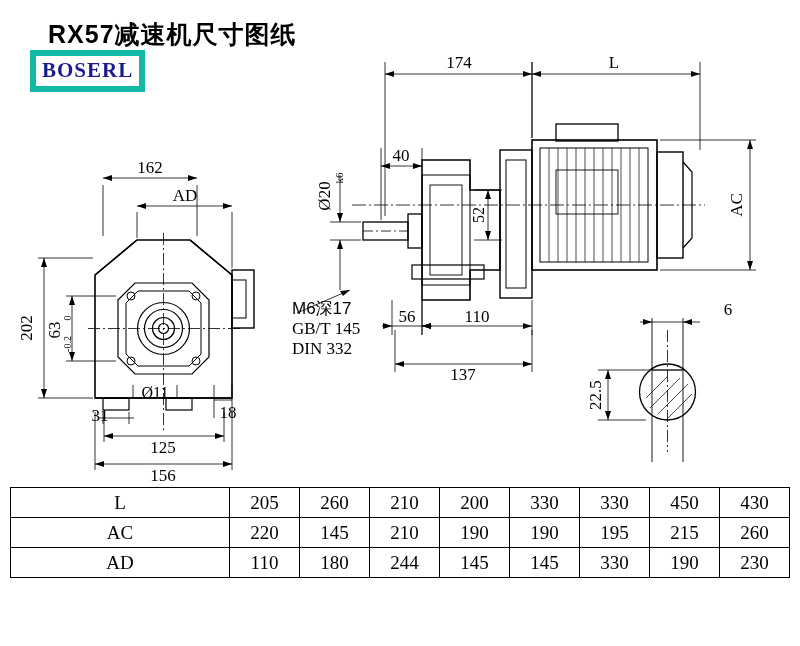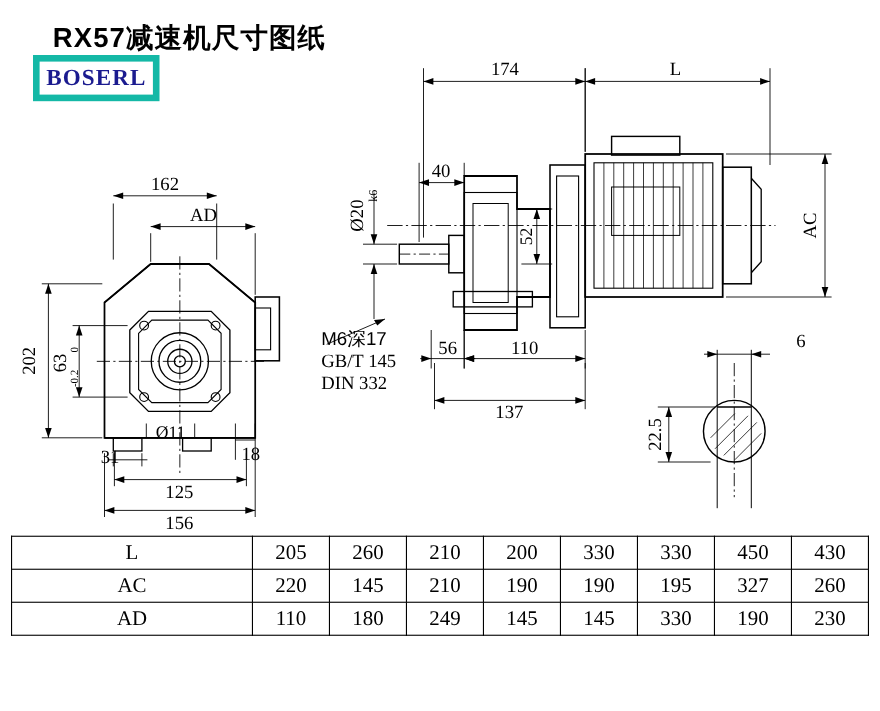--- a/index.html
+++ b/index.html
@@ -357,28 +357,28 @@
       <td>430</td>
     </tr>
     <tr>
       <td class="firstcol">AC</td>
       <td>220</td>
       <td>145</td>
       <td>210</td>
       <td>190</td>
       <td>190</td>
       <td>195</td>
-      <td>327</td>
+      <td>215</td>
       <td>260</td>
     </tr>
     <tr>
       <td class="firstcol">AD</td>
       <td>110</td>
       <td>180</td>
-      <td>249</td>
+      <td>244</td>
       <td>145</td>
       <td>145</td>
       <td>330</td>
       <td>190</td>
       <td>230</td>
     </tr>
   </tbody>
 </table>
 
 </body></html>

